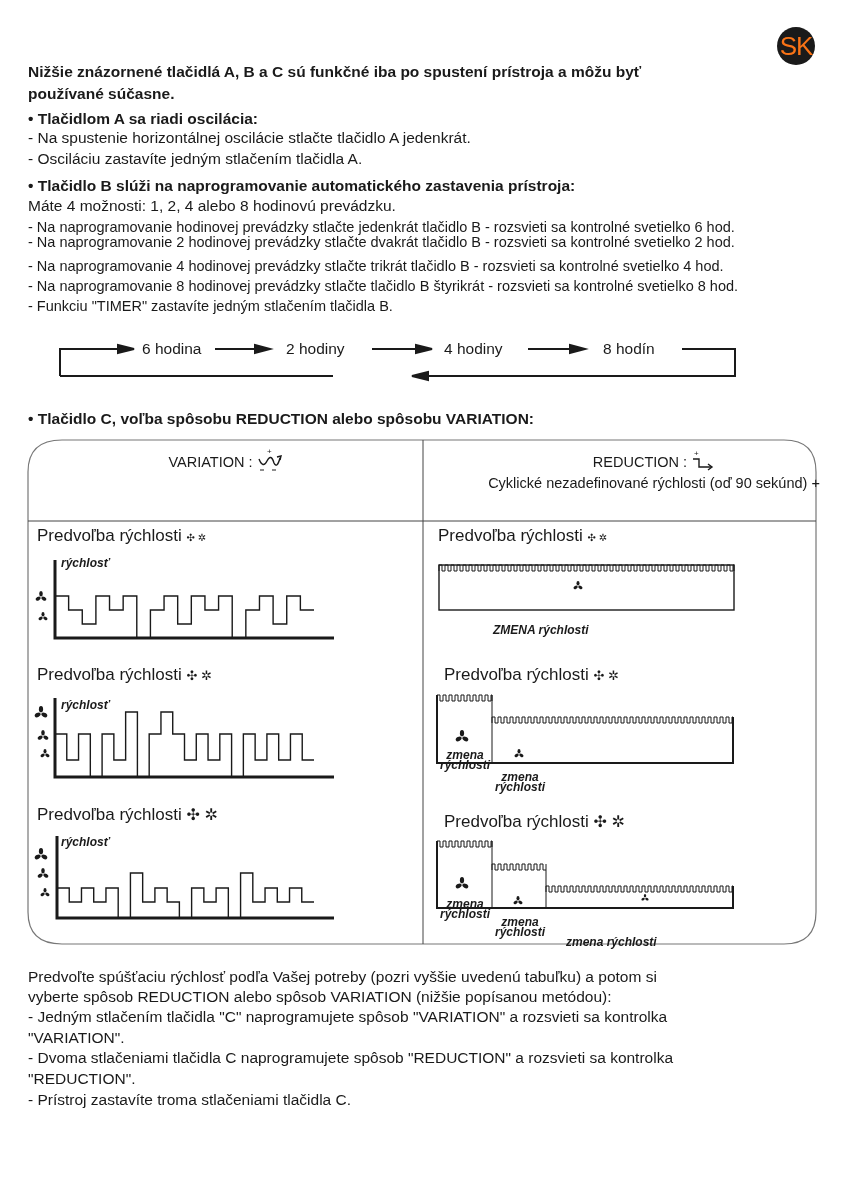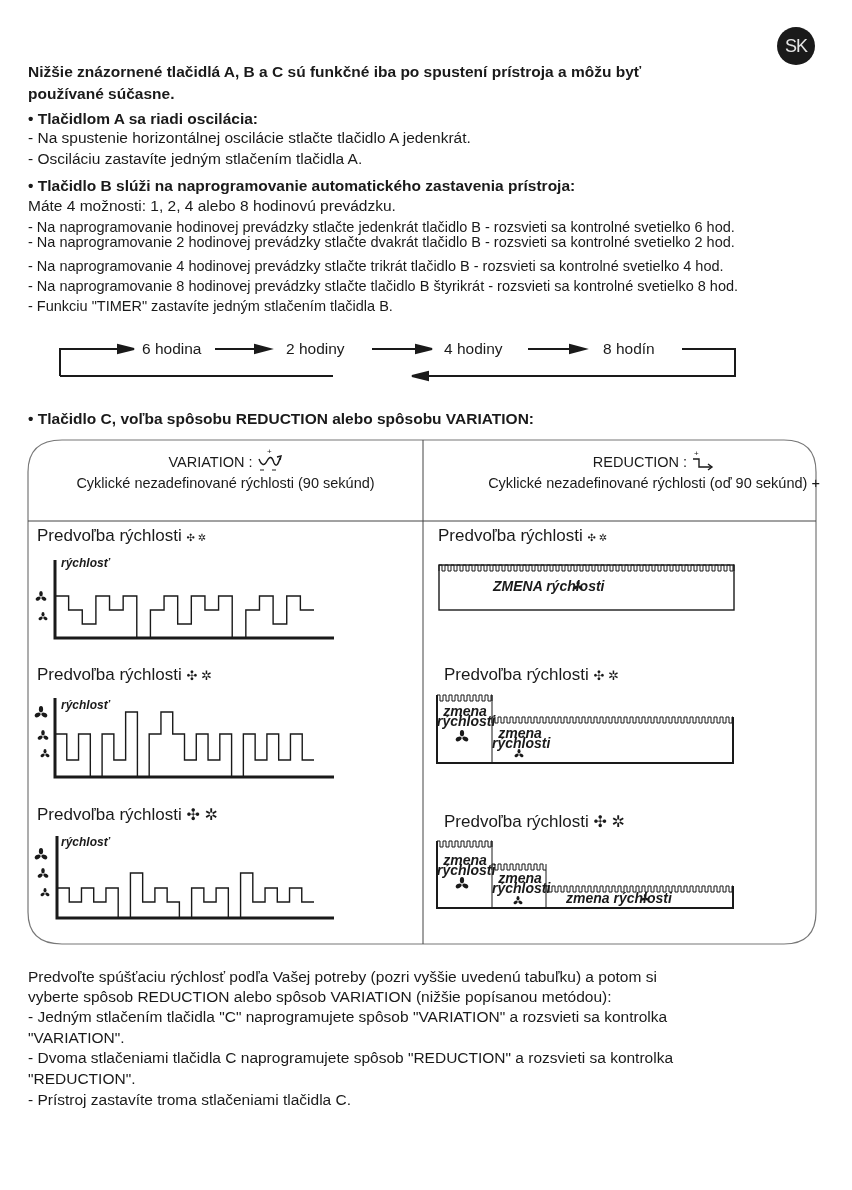--- a/index.html
+++ b/index.html
@@ -1,26 +1,26 @@
 <!DOCTYPE html>
 <html><head>
 <meta charset="utf-8">
 <style>
   html,body{margin:0;padding:0;background:#fff;}
   body{width:852px;height:1190px;position:relative;overflow:hidden;font-family:"Liberation Sans",sans-serif;color:#1a1a1a;}
   .abs{position:absolute;}
-  .badge{left:777px;top:27px;width:38px;height:38px;border-radius:50%;background:#1a1a1a;color:#e5e5e5;font-size:18px;line-height:38px;text-align:center;letter-spacing:-1px;}
+  .badge{left:777px;top:27px;width:38px;height:38px;border-radius:50%;background:#1a1a1a;color:#f97316;font-size:26px;line-height:38px;text-align:center;letter-spacing:-1px;}
   .p{position:absolute;left:28px;font-size:15.5px;white-space:nowrap;transform-origin:left top;}
   .b{font-weight:bold;}
   .tl{font-size:14.5px;}
   .dlabel{position:absolute;font-size:15.5px;white-space:nowrap;}
   .hdr{position:absolute;text-align:center;font-size:14.5px;line-height:21px;}
   .ptitle{position:absolute;font-size:17px;white-space:nowrap;}
   .ylab{position:absolute;font-size:12px;font-weight:bold;font-style:italic;}
-  .zlab{position:absolute;font-size:14px;font-weight:bold;font-style:italic;text-align:center;line-height:10px;}
+  .zlab{position:absolute;font-size:12px;font-weight:bold;font-style:italic;text-align:center;line-height:10px;margin-top:44px;}
   svg{position:absolute;left:0;top:0;overflow:visible;}
 </style>
 </head>
 <body>
 
 <div class="abs badge">SK</div>
 
 <div class="p b" style="top:63px;">Nižšie znázornené tlačidlá A, B a C sú funkčné iba po spustení prístroja a môžu byť</div>
 <div class="p b" style="top:85px;">používané súčasne.</div>
 
@@ -72,21 +72,20 @@
       <span style="display:inline-block;width:26px;height:18px;vertical-align:-4px;position:relative;">
         <svg width="26" height="18" style="position:absolute;">
             <path d="M2,6 Q6,16 10,8 Q14,0 17,10 Q20,16 23,5" fill="none" stroke="#1a1a1a" stroke-width="1.4"></path>
             <path d="M20,4 L24,3 L23,7" fill="none" stroke="#1a1a1a" stroke-width="1.4"></path>
             <text x="10" y="1" font-size="8" fill="#1a1a1a">+</text>
             <line x1="3" y1="17" x2="7" y2="17" stroke="#1a1a1a"></line>
             <line x1="15" y1="17" x2="19" y2="17" stroke="#1a1a1a"></line>
           </svg>
       </span>
     </div>
-    <div>Cyklické nezadefinované rýchlosti (90 sekúnd)</div>
   </div>
   <div class="hdr" style="left:423px;width:462px;top:452px;">
     <div><span>REDUCTION :</span>
       <span style="display:inline-block;width:24px;height:18px;vertical-align:-4px;position:relative;">
         <svg width="24" height="18" style="position:absolute;">
             <polyline points="2,6 8,6 8,14 20,14" fill="none" stroke="#1a1a1a" stroke-width="1.4"></polyline>
             <path d="M17,11 L21,14 L17,17" fill="none" stroke="#1a1a1a" stroke-width="1.4"></path>
             <text x="3" y="3" font-size="8" fill="#1a1a1a">+</text>
           </svg>
       </span>

